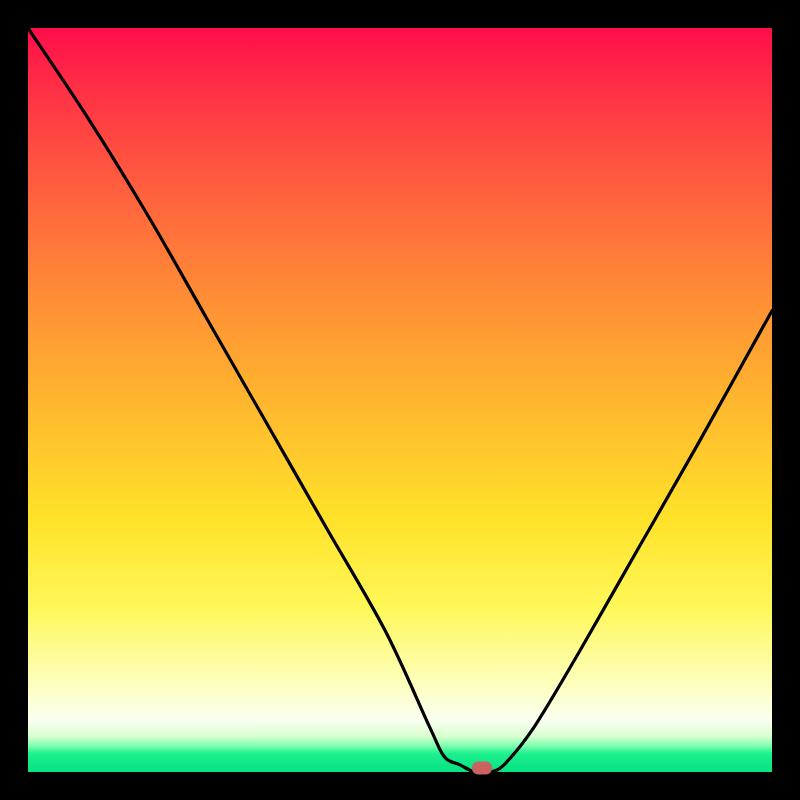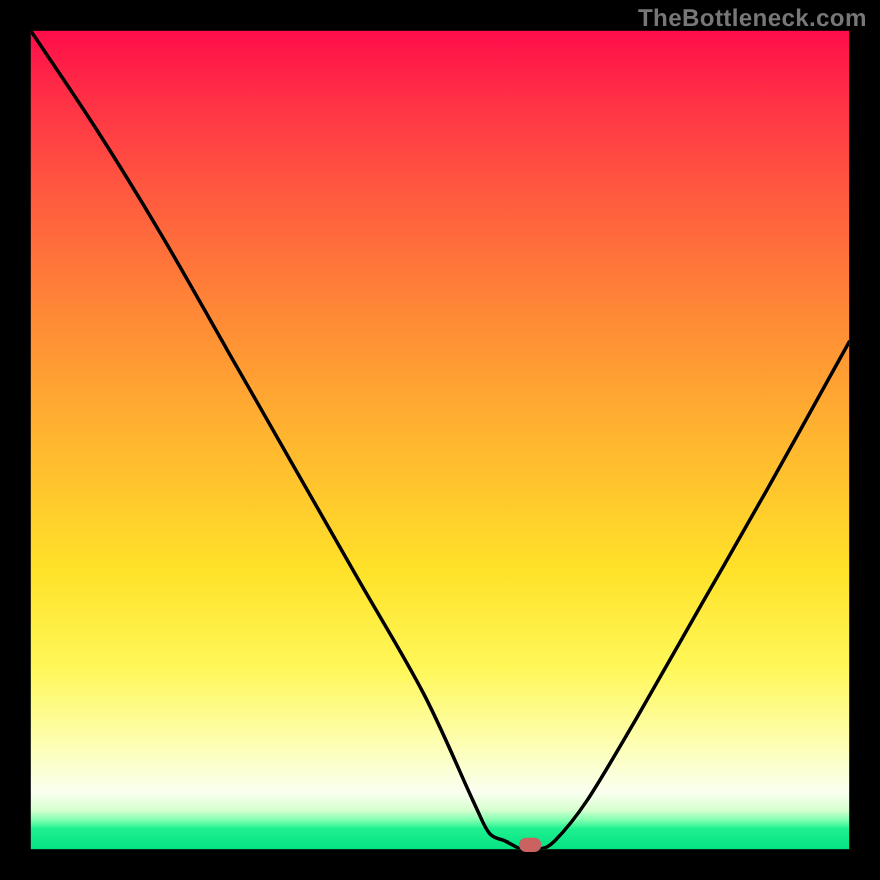--- a/index.html
+++ b/index.html
@@ -66,21 +66,20 @@
     border-radius: 6px;
     background: #cb6262;
     z-index: 12;
     transform: translate(-50%, -50%);
   }
 </style>
 </head>
 <body>
 
 <div class="frame">
-  <div class="watermark">TheBottleneck.com</div>
 
   <div class="plot">
 
     <svg class="curve" viewBox="0 0 744 744" preserveAspectRatio="none">
       <path d="M 0.0 0.0 C 9.9 14.9, 39.7 58.3, 59.5 89.3 C 79.4 120.3, 99.2 152.5, 119.0 186.0 C 138.9 219.5, 158.7 255.4, 178.6 290.2 C 198.4 324.9, 218.2 359.6, 238.1 394.3 C 257.9 429.0, 277.8 463.8, 297.6 498.5 C 317.4 533.2, 339.8 569.2, 357.1 602.6 C 374.5 636.1, 391.8 678.3, 401.8 699.4 C 411.7 720.4, 411.7 722.9, 416.6 729.1 C 421.6 735.3, 426.6 734.1, 431.5 736.6 C 436.5 739.0, 441.4 742.8, 446.4 744.0 C 451.4 745.2, 456.3 745.2, 461.3 744.0 C 466.2 742.8, 468.7 744.0, 476.2 736.6 C 483.6 729.1, 493.5 718.0, 505.9 699.4 C 518.3 680.8, 533.2 654.7, 550.6 625.0 C 567.9 595.2, 590.2 555.5, 610.1 520.8 C 629.9 486.1, 647.3 456.3, 669.6 416.6 C 691.9 377.0, 731.6 305.0, 744.0 282.7" fill="none" stroke="#000" stroke-width="3.2" stroke-linecap="round" stroke-linejoin="round"></path>
     </svg>
 
     <div class="marker" style="left: 453.84px; top: 740.28px;"></div>
   </div>
 </div>

